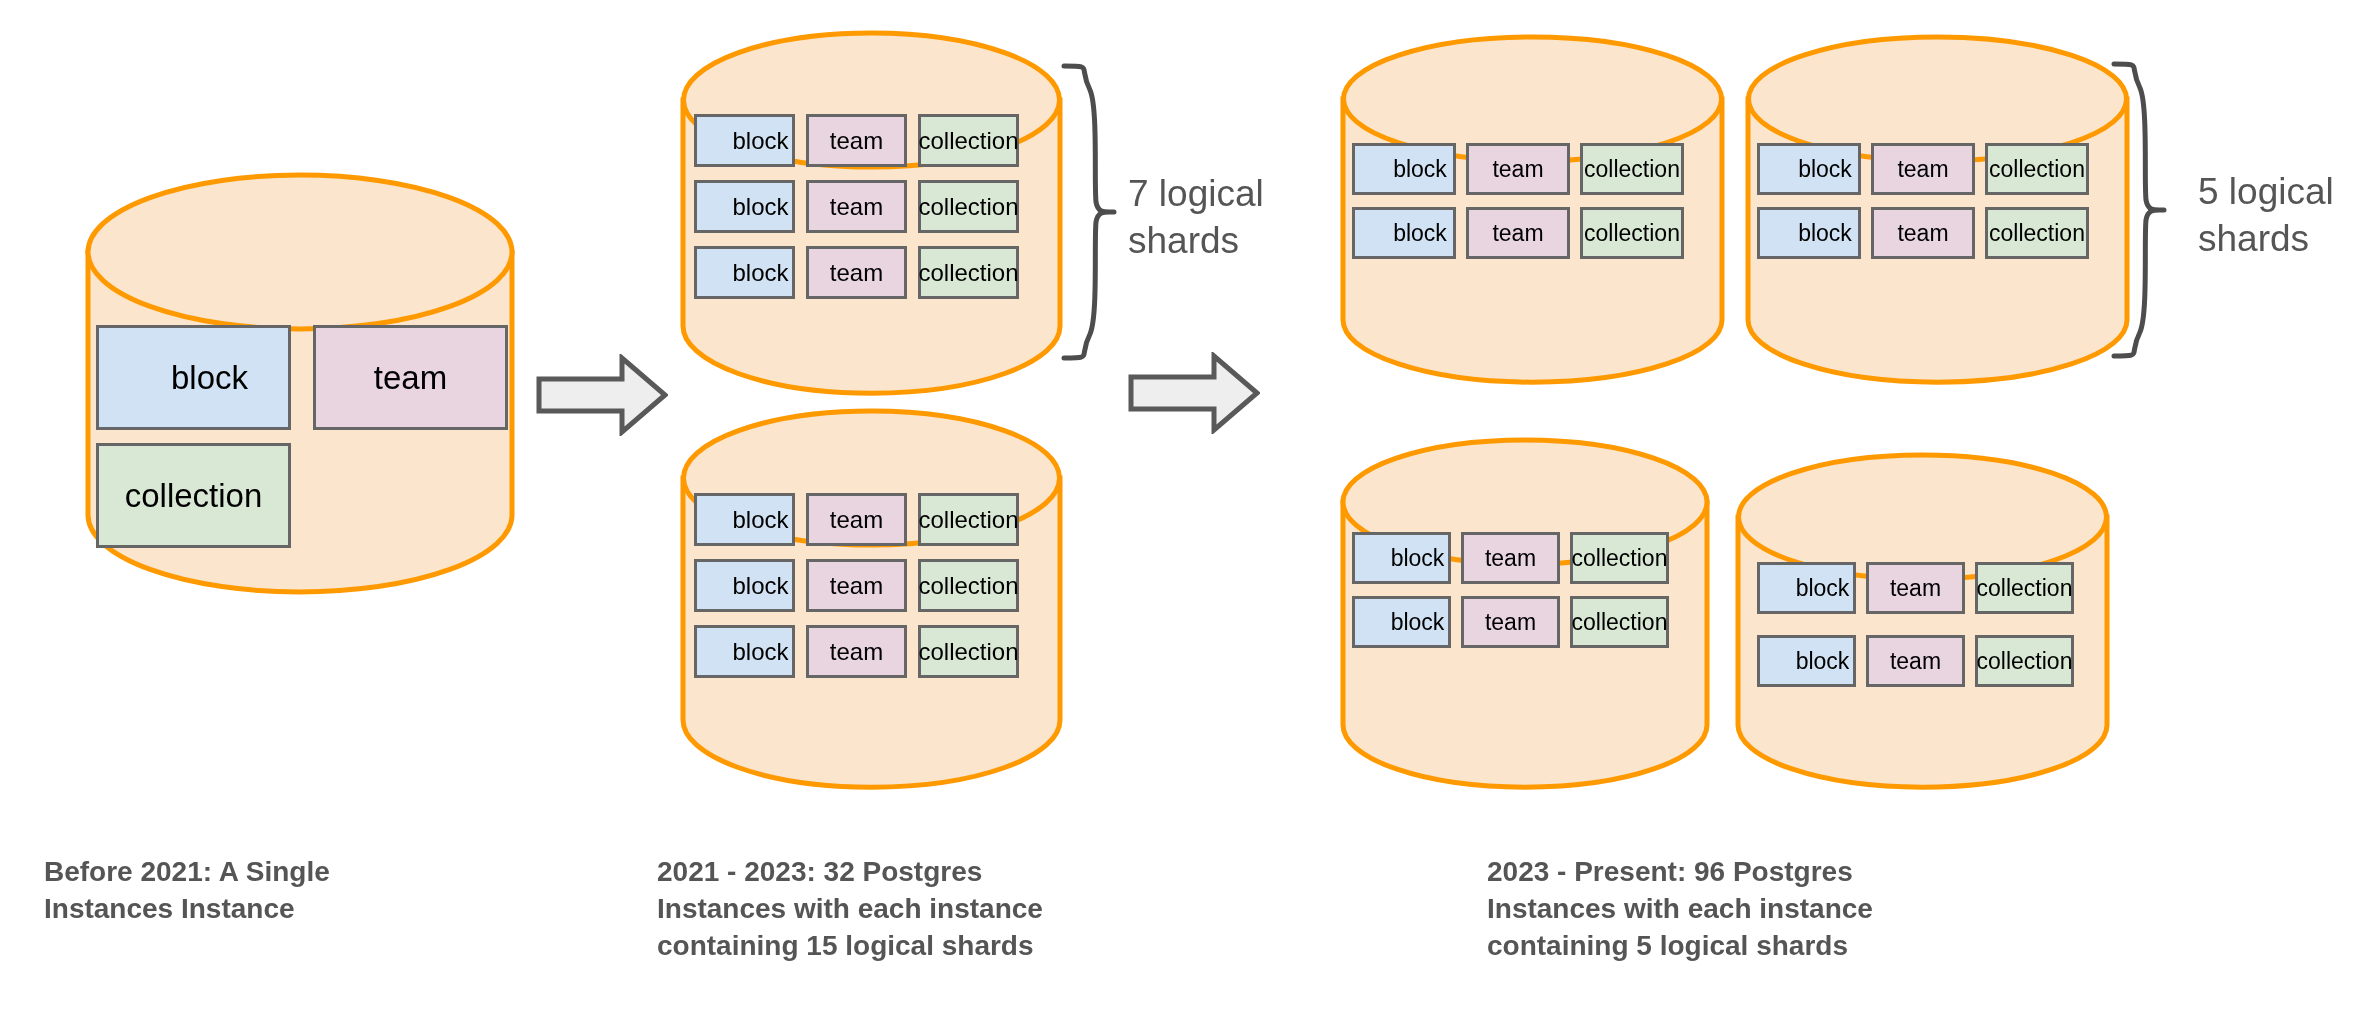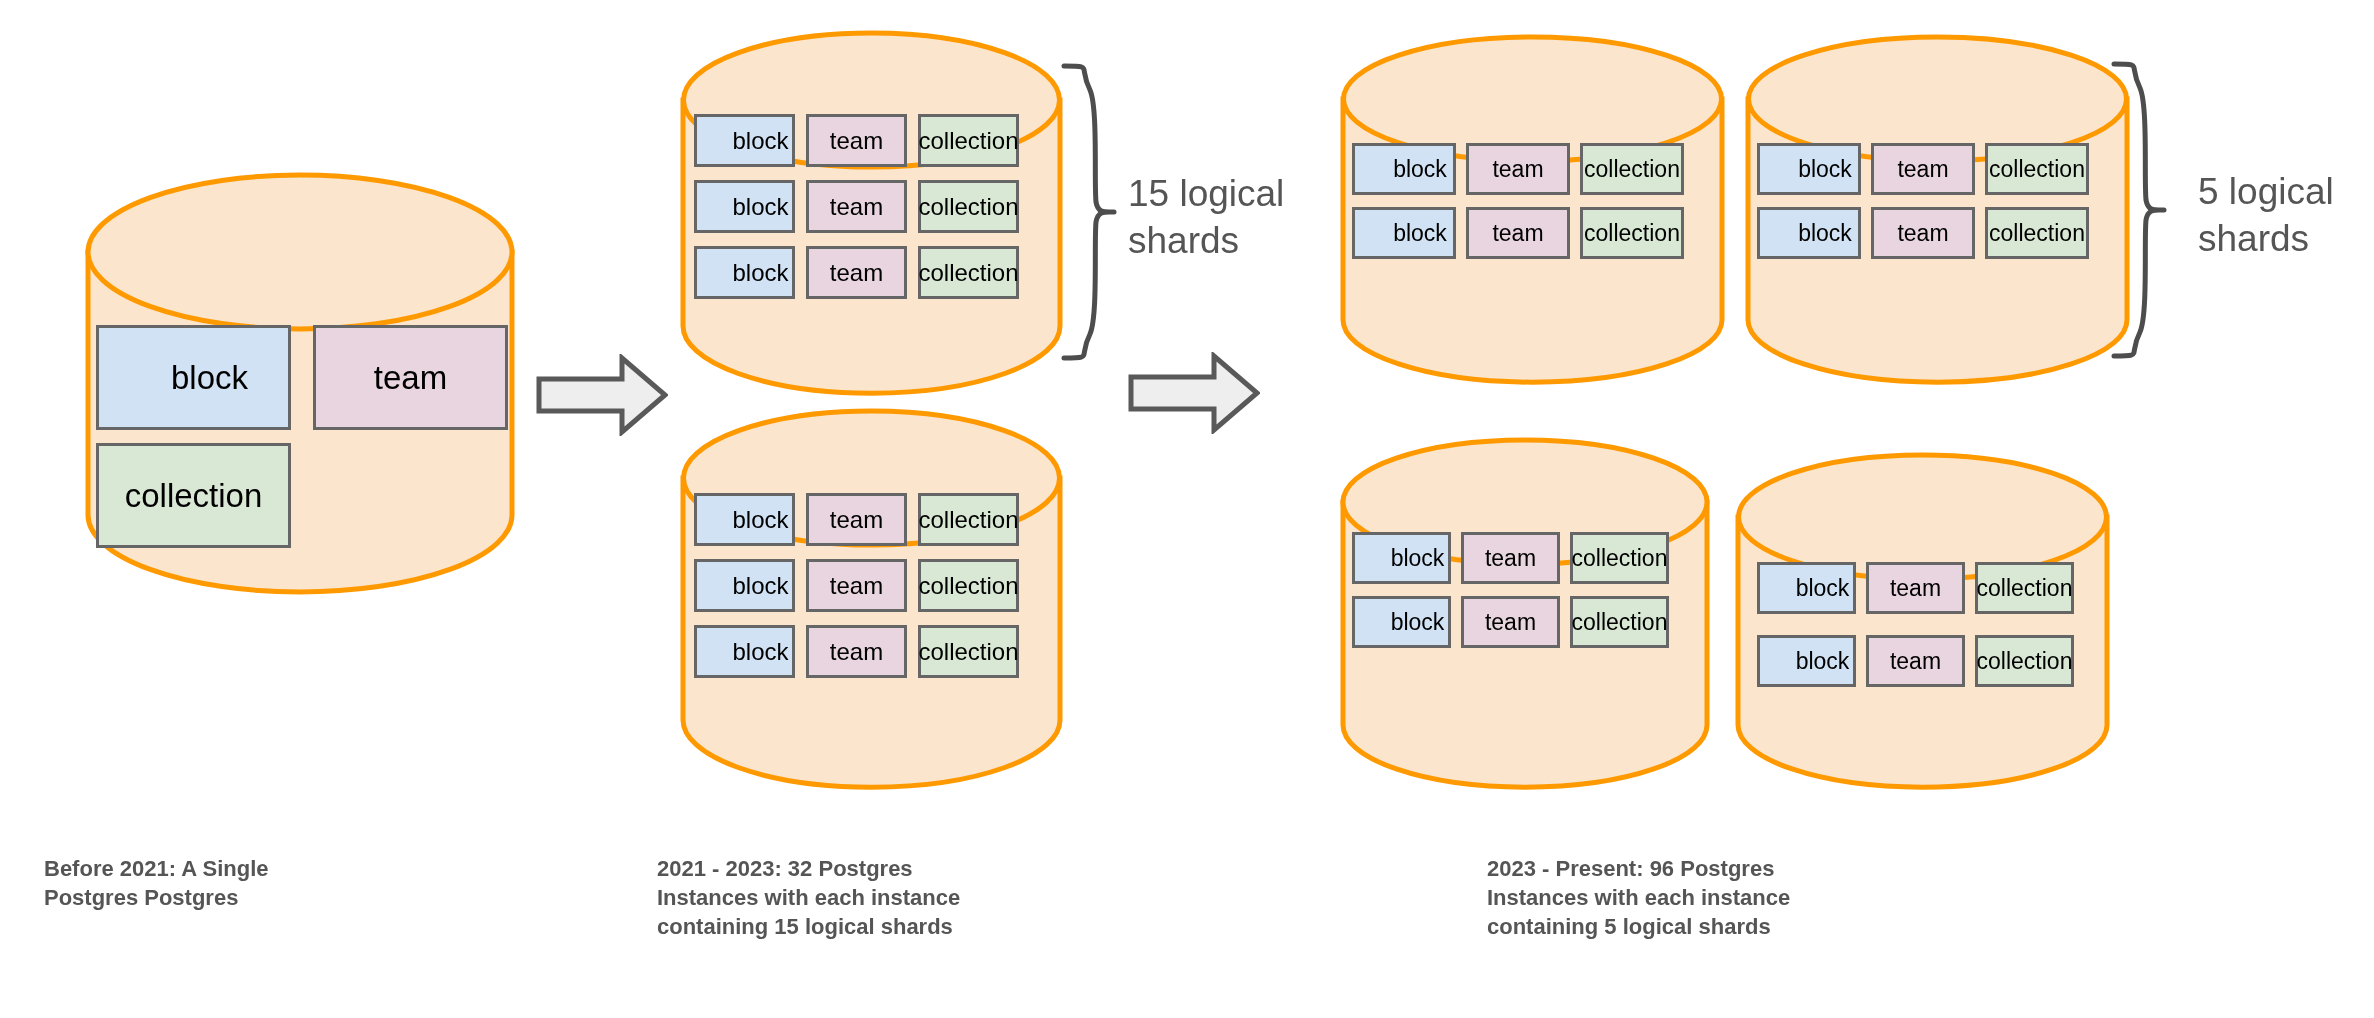--- a/index.html
+++ b/index.html
@@ -25,21 +25,21 @@
   
   .arrow{position:absolute;}
 
   
   .brace{position:absolute;}
   .brace-label{position:absolute;color:#555555;font-size:37px;line-height:1.28;
                font-family:"Liberation Sans","DejaVu Sans",sans-serif;}
 
   
   .caption{position:absolute;font-weight:bold;color:#555555;
-           font-size:22px;line-height:1.32;
+           font-size:28px;line-height:1.32;
            font-family:"Liberation Sans","DejaVu Sans",sans-serif;}
 </style>
 </head>
 <body>
 
 <div class="stage">
 
   <div class="cyl" style="left:85px;top:172px;width:430px;height:423px;">
     <div class="body">
       <svg width="430" height="423" viewBox="0 0 430 423">
@@ -116,21 +116,21 @@
     </div>
   </div>
 
   <div class="brace" style="left:1058px;top:62px;width:62px;height:300px;">
     <svg width="62" height="300" viewBox="0 0 62 300">
       <path d="M6 4 C36 4 20 4 32 28 C40 46 36 120 38 140 C40 152 48 150 56 150
                C48 150 40 148 38 160 C36 180 40 254 32 272 C20 296 36 296 6 296" fill="none" stroke="#4d4d4d" stroke-width="5" stroke-linecap="round" stroke-linejoin="round"></path>
     </svg>
   </div>
   <div class="brace-label" style="left:1128px;top:170px;width:200px;text-align:left;">
-    <div>15 logical</div>
+    <div>7 logical</div>
     <div>shards</div>
   </div>
 
   <div class="arrow" style="left:1128px;top:352px;width:132px;height:82px;">
     <svg width="132" height="82" viewBox="0 0 132 82">
       <path d="M3 25 L86 25 L86 4 L129 41 L86 78 L86 57 L3 57 Z" fill="#eeeeee" stroke="#595959" stroke-width="5" stroke-linejoin="miter"></path>
     </svg>
   </div>
 
   <div class="cyl" style="left:1340px;top:35px;width:385px;height:350px;">
@@ -223,21 +223,21 @@
                C48 150 40 148 38 160 C36 180 40 254 32 272 C20 296 36 296 6 296" fill="none" stroke="#4d4d4d" stroke-width="5" stroke-linecap="round" stroke-linejoin="round"></path>
     </svg>
   </div>
   <div class="brace-label" style="left:2198px;top:168px;width:200px;text-align:left;">
     <div>5 logical</div>
     <div>shards</div>
   </div>
 
   <div class="caption" style="left:44px;top:854px;width:420px;">
     <div>Before 2021: A Single</div>
-    <div>Postgres Postgres</div>
+    <div>Instances Instance</div>
   </div>
 
   <div class="caption" style="left:657px;top:854px;width:560px;">
     <div>2021 - 2023: 32 Postgres</div>
     <div>Instances with each instance</div>
     <div>containing 15 logical shards</div>
   </div>
 
   <div class="caption" style="left:1463px;top:854px;width:580px;margin-left:24px;">
     <div>2023 - Present: 96 Postgres</div>

